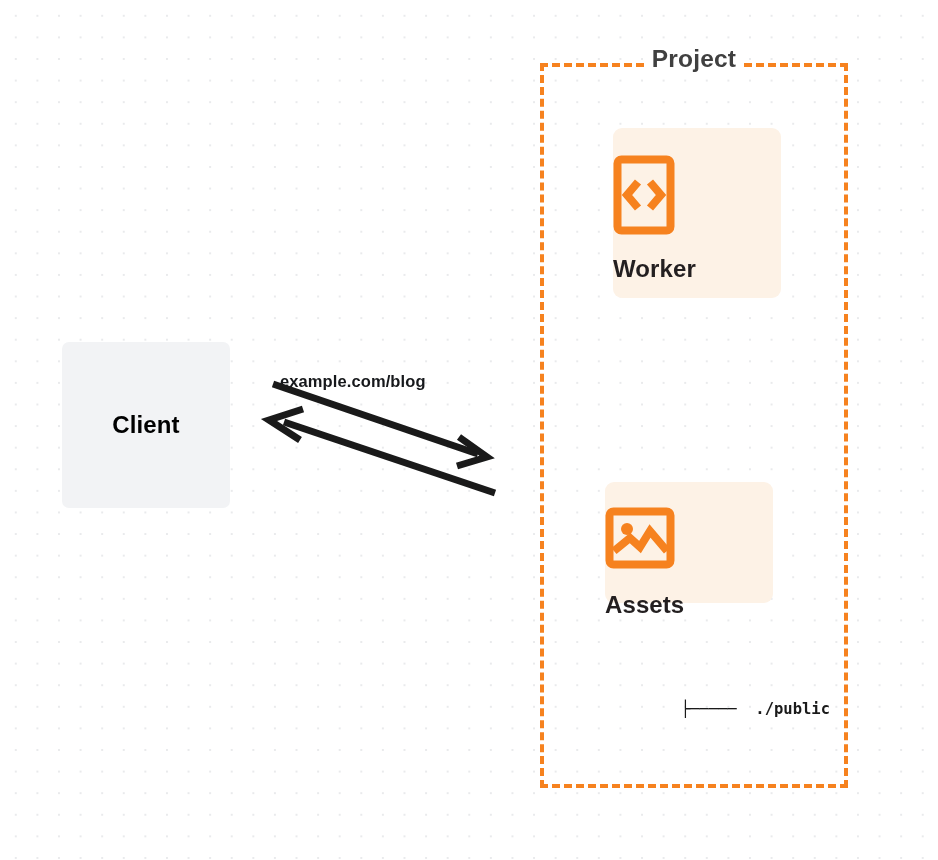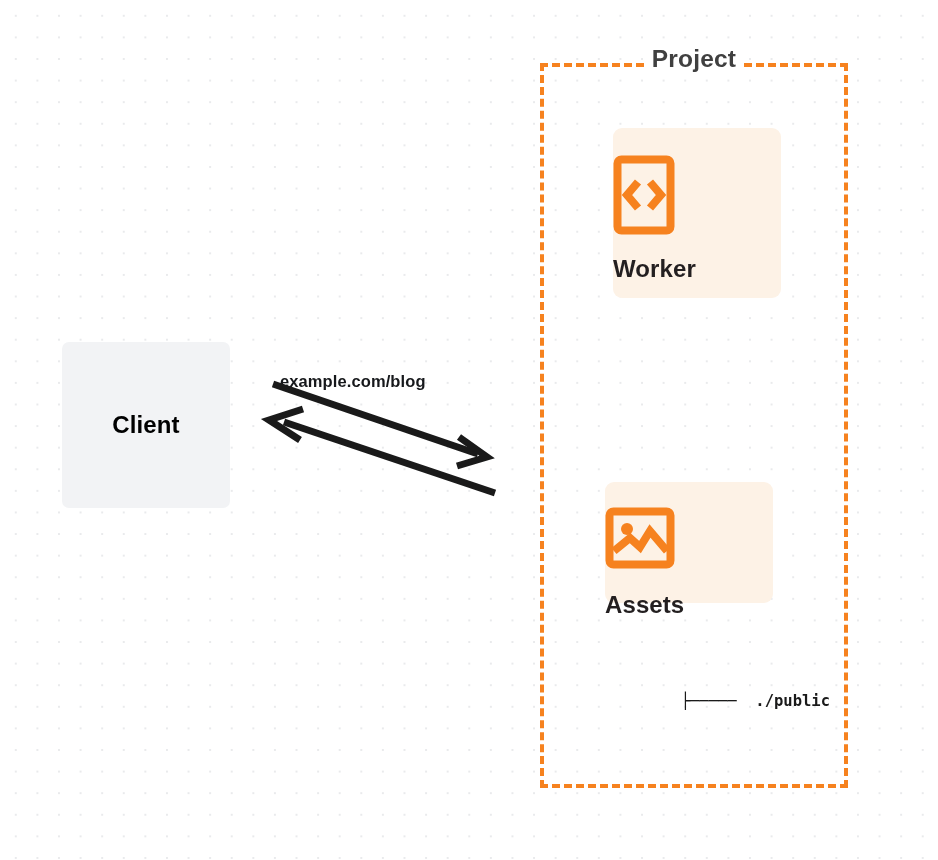--- a/index.html
+++ b/index.html
@@ -136,20 +136,21 @@
     font-family: "DejaVu Sans Mono", "Liberation Mono", monospace;
     font-size: 15.5px;
     font-weight: 700;
     line-height: 21px;
     color: #1a1a1a;
     white-space: pre;
   }
   #assets-file-tree .tree-row {
     display: block;
     text-align: right;
+    margin-top: 8px;
   }
 </style>
 </head>
 <body>
 
 <div id="canvas">
 
   <div id="client-node">
     <span class="node-label">Client</span>
   </div>

